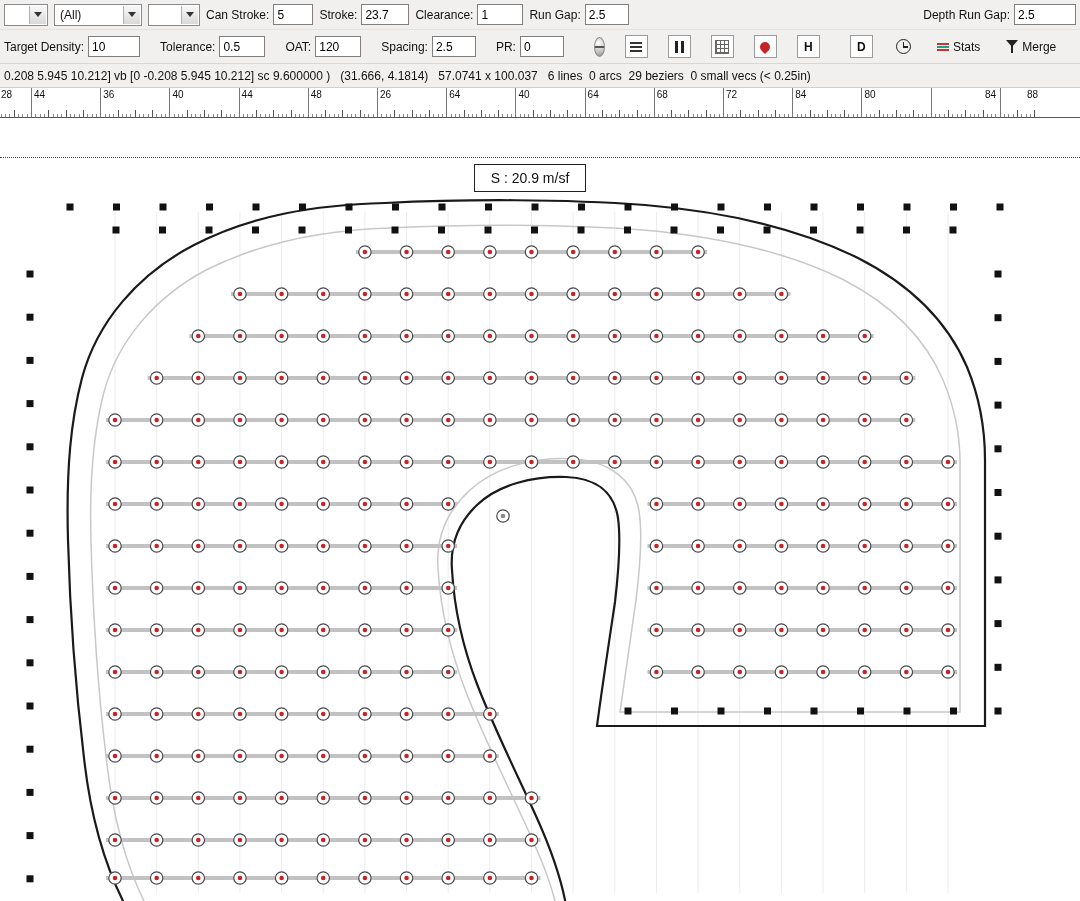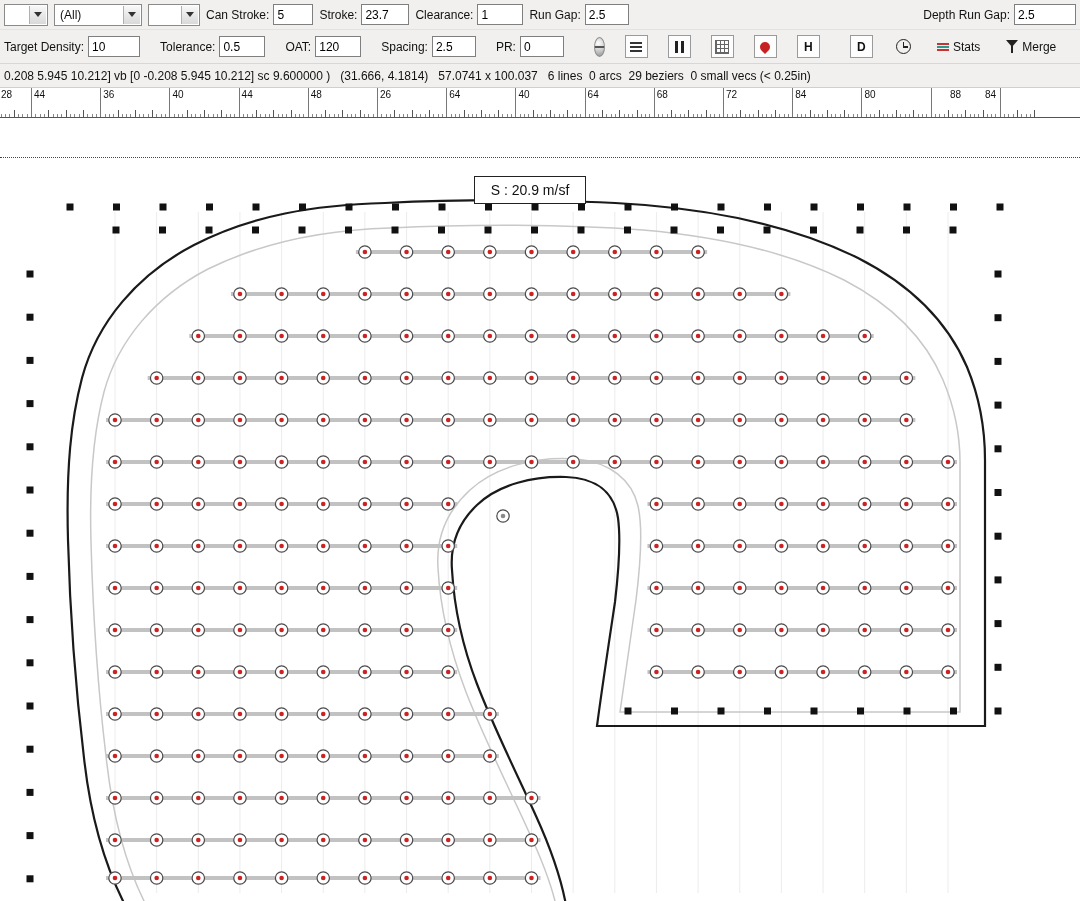--- a/index.html
+++ b/index.html
@@ -58,21 +58,21 @@
       border-bottom:1px solid #cfcfcd; white-space:pre; font-size:12px; }
   #ruler { position:relative; height:30px; background:#fff; border-bottom:1px solid #555; overflow:hidden; }
   .tick { position:absolute; bottom:0; width:1px; background:#555; }
   .tick.sub { height:3px; background:#888; }
   .tick.unit { height:7px; }
   .tick.major { height:29px; background:#777; }
   .rlabel { position:absolute; top:1px; font-size:10px; color:#111; }
   #canvas { position:absolute; left:0; top:118px; width:1080px; height:783px; background:#fff; }
   #dotted-line { position:absolute; left:0; top:157px; width:1080px; height:0;
       border-top:1px dotted #444; z-index:4; }
-  #flow-label { position:absolute; left:474px; top:176px; width:112px; height:28px; background:#fff;
+  #flow-label { position:absolute; left:474px; top:164px; width:112px; height:28px; background:#fff;
       border:1px solid #222; display:flex; align-items:center; justify-content:center;
       font-size:14px; z-index:5; }
 </style>
 </head>
 <body>
 
 <div class="tb" id="row1">
   <div class="combo" style="width:44px">
     <span></span>
     <span class="arrowbox">
@@ -439,21 +439,21 @@
     <div class="rlabel" style="left: 310.8px;">48</div>
     <div class="rlabel" style="left: 380px;">26</div>
     <div class="rlabel" style="left: 449.2px;">64</div>
     <div class="rlabel" style="left: 518.4px;">40</div>
     <div class="rlabel" style="left: 587.6px;">64</div>
     <div class="rlabel" style="left: 656.8px;">68</div>
     <div class="rlabel" style="left: 726px;">72</div>
     <div class="rlabel" style="left: 795.2px;">84</div>
     <div class="rlabel" style="left: 864.4px;">80</div>
     <div class="rlabel" style="left: 985px;">84</div>
-    <div class="rlabel" style="left: 950px;">88</div>
+    <div class="rlabel" style="left: 1027px;">88</div>
   </div>
 
 <div id="canvas">
   <svg id="canvas-svg" width="1080" height="783" viewBox="0 118 1080 783">
       <g>
         <line x1="115" y1="212" x2="115" y2="893" stroke="#ececec" stroke-width="1"></line>
         <line x1="156.65" y1="212" x2="156.65" y2="893" stroke="#ececec" stroke-width="1"></line>
         <line x1="198.3" y1="212" x2="198.3" y2="893" stroke="#ececec" stroke-width="1"></line>
         <line x1="239.95" y1="212" x2="239.95" y2="893" stroke="#ececec" stroke-width="1"></line>
         <line x1="281.6" y1="212" x2="281.6" y2="893" stroke="#ececec" stroke-width="1"></line>

